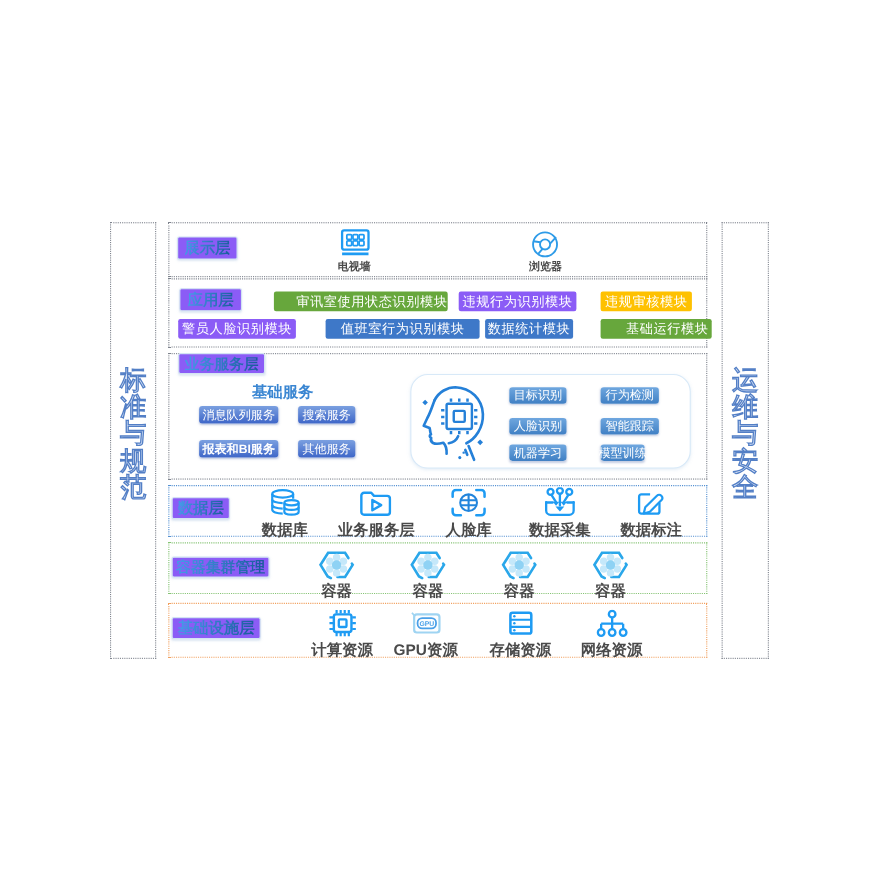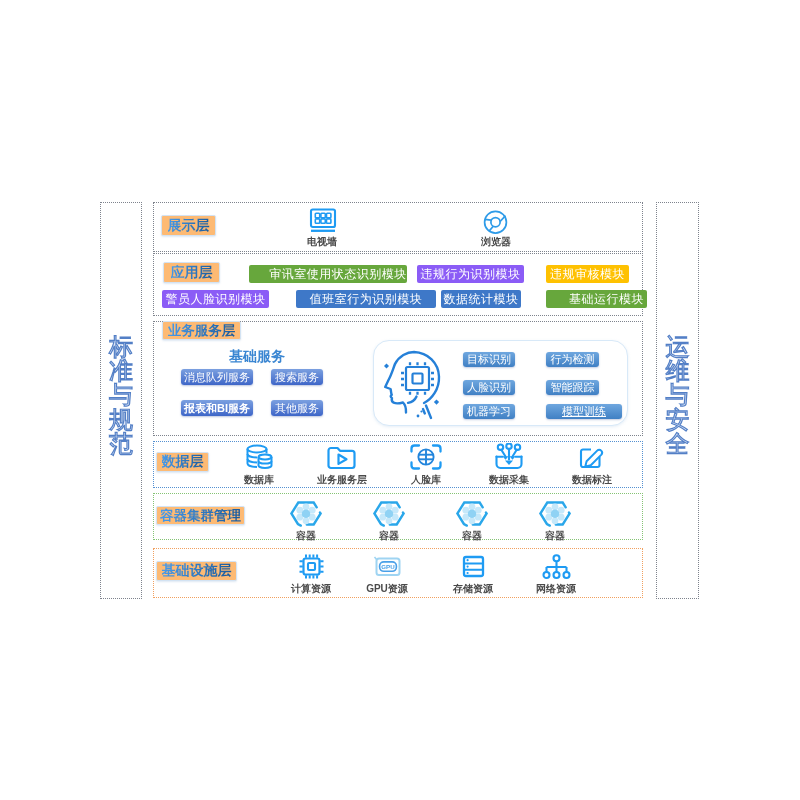--- a/index.html
+++ b/index.html
@@ -6,30 +6,30 @@
 #page{position:relative;width:800px;height:800px;background:#fff;overflow:hidden;font-family:"Liberation Sans",sans-serif;}
 .abs{position:absolute;}
 .band{position:absolute;left:153px;width:488px;background:#fff;}
 .bgrey{border:1px dotted #7e838d;}
 .bblue{border:1px dotted #5591d2;}
 .bgreen{border:1px dotted #85c374;}
 .borange{border:1px dotted #f1a05f;}
 .side{position:absolute;top:202px;height:395px;border:1px dotted #7e838d;display:flex;align-items:center;justify-content:center;background:#fff;}
 .vtext{font-size:24px;font-weight:normal;color:#e0e9f8;-webkit-text-stroke:1.2px #537fc6;text-align:center;line-height:24.2px;margin-top:-10px;}
 .vtext div{display:block;height:24.2px;}
-.lbl{position:absolute;background:#fdba74;border:1px solid #d3e3f3;border-radius:2px;display:flex;align-items:center;justify-content:center;font-weight:bold;box-shadow:0 1px 2px rgba(160,190,220,.35);}
+.lbl{position:absolute;background:#8b5cf6;border:1px solid #d3e3f3;border-radius:2px;display:flex;align-items:center;justify-content:center;font-weight:bold;box-shadow:0 1px 2px rgba(160,190,220,.35);}
 .lbl span{background:linear-gradient(100deg,#4598e8 5%,#1b5c9e 95%);-webkit-background-clip:text;background-clip:text;color:transparent;}
 .chip{position:absolute;color:#fff;display:flex;align-items:center;justify-content:center;font-size:12px;letter-spacing:0.5px;border-radius:2px;white-space:nowrap;}
 .cg{background:#67a73c;padding-left:20px;}
 .co{background:#8b5cf6;}
 .cy{background:#fec101;}
 .cb{background:#3e78c8;}
 .bchip{position:absolute;color:#fff;display:flex;align-items:center;justify-content:center;font-size:11px;border-radius:3px;background:linear-gradient(180deg,#7ba0e0,#3e66c8);box-shadow:0 1px 2px rgba(60,90,160,.35);white-space:nowrap;}
 .achip{position:absolute;color:#fff;display:flex;align-items:center;justify-content:center;font-size:11px;border-radius:3px;background:linear-gradient(180deg,#6fa7df,#4080c4);box-shadow:0 1px 2px rgba(60,90,160,.3);white-space:nowrap;}
-.cap{position:absolute;font-size:10px;font-weight:bold;color:#4a4a4a;transform:translateX(-50%);white-space:nowrap;}
+.cap{position:absolute;font-size:14px;font-weight:bold;color:#4a4a4a;transform:translateX(-50%);white-space:nowrap;}
 .aibox{position:absolute;left:373px;top:340px;width:253px;height:84px;border:1.5px solid #d8e9f8;border-radius:16px;background:#fff;box-shadow:0 1px 3px rgba(170,200,230,.3);}
 .ico{position:absolute;}
 </style>
 </head>
 <body>
 <div id="page">
   <svg width="0" height="0" style="position:absolute">
     <defs>
       <g id="hexC">
         <g fill="none" stroke="#2aa7ea" stroke-width="2.4" stroke-linecap="round">
@@ -141,21 +141,21 @@
       <path d="M56.5 50.5 l2.6 2.6 -2.6 2.6 -2.6 -2.6 Z"></path>
       <circle cx="38" cy="67" r="1.4"></circle>
       <circle cx="41.5" cy="62.5" r="1.1"></circle>
     </g>
   </svg>
   <div class="achip" style="left:463px;top:352px;width:52px;height:15px;">目标识别</div>
   <div class="achip" style="left:546px;top:352px;width:53px;height:15px;">行为检测</div>
   <div class="achip" style="left:463px;top:380px;width:52px;height:15px;">人脸识别</div>
   <div class="achip" style="left:546px;top:380px;width:53px;height:15px;">智能跟踪</div>
   <div class="achip" style="left:463px;top:404px;width:52px;height:15px;">机器学习</div>
-  <div class="achip" style="left:546px;top:404px;width:76px;height:15px;text-decoration:underline;">模型训练</div>
+  <div class="achip" style="left:546px;top:404px;width:40px;height:15px;">模型训练</div>
 
   <div class="band bblue" style="top:441px;height:45px;"></div>
   <div class="lbl" style="left:156px;top:452px;width:51px;height:18px;font-size:14px;">
       <span>数据层</span>
     </div>
   <svg class="ico" style="left:245px;top:444px;" width="28" height="26" viewBox="0 0 28 26">
     <g fill="none" stroke="#1e9bf3" stroke-width="2">
       <ellipse cx="12" cy="5" rx="9.5" ry="3.4"></ellipse>
       <path d="M2.5 5 V19.5 C2.5 21.4 6.6 22.9 12 22.9"></path>
       <path d="M21.5 5 V9.5"></path>

